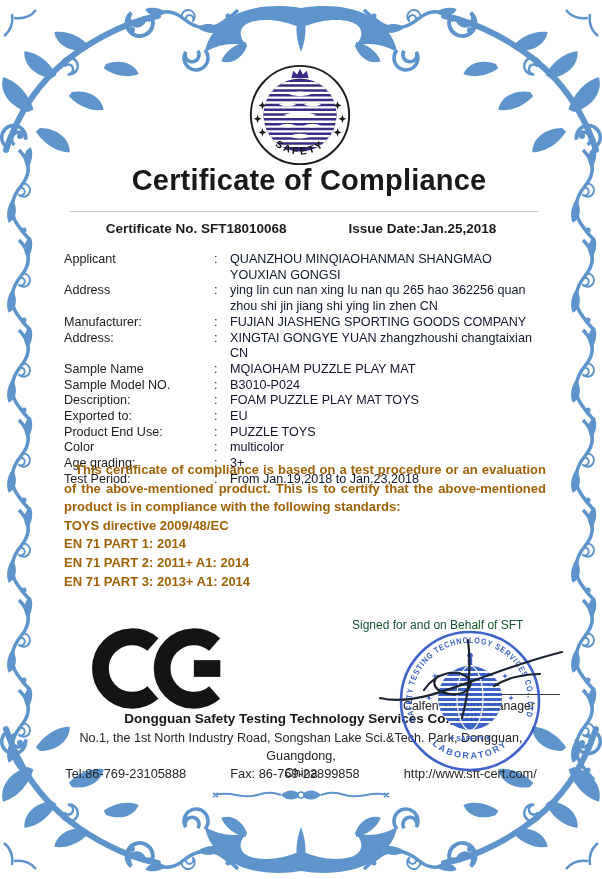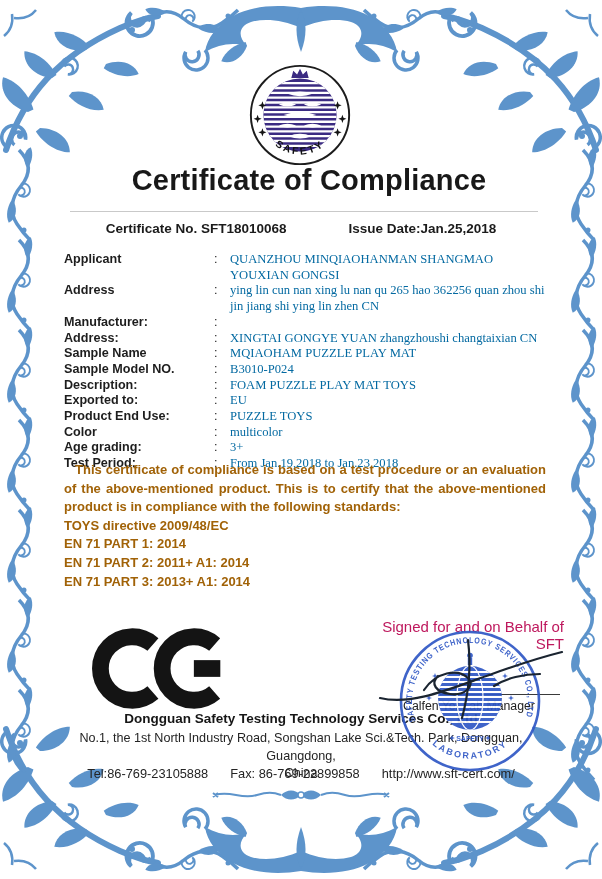--- a/index.html
+++ b/index.html
@@ -7,32 +7,32 @@
         font-family:"Liberation Sans","DejaVu Sans",sans-serif;color:#1d1d1d;}
   .abs{position:absolute;}
   .border-svg{left:0;top:0;width:602px;height:879px;}
   .logo-svg{left:247px;top:62px;width:106px;height:106px;}
   .title{left:0;right:0;top:164px;text-align:center;font-size:29px;font-weight:bold;letter-spacing:.2px;color:#181818;padding-left:16px;}
   .hairline{left:70px;right:64px;top:211px;height:0;border-top:1px solid #c9c9c9;}
   .certrow{left:0;right:0;top:221px;display:flex;justify-content:center;gap:62px;
            font-size:13.5px;font-weight:bold;color:#1b1b1b;}
   .fields{left:64px;top:252px;width:486px;font-size:12.6px;}
   .frow{display:flex;line-height:15.7px;}
-  .flabel{width:150px;font-weight:bold;flex:none;}
+  .flabel{width:150px;font-weight:normal;flex:none;}
   .fcolon{width:16px;flex:none;}
-  .fvalue{flex:1;color:#0369a1;font-family:Liberation Serif, serif;}
+  .fvalue{flex:1;color:#0f172a;}
   .statement{left:64px;top:461px;width:482px;font-size:13px;font-weight:bold;line-height:18.6px;color:#a16207;}
   .statement .para{margin:0;text-align:justify;text-indent:11px;}
   .ce-svg{left:88px;top:620px;width:150px;height:97px;}
-  .signedfor{left:352px;top:618px;width:212px;text-align:right;font-size:15px;color:#be185d;}
+  .signedfor{left:352px;top:618px;width:212px;text-align:left;font-size:12px;color:#14532d;}
   .sigline{left:440px;top:694px;width:120px;border-top:1.5px solid #3a3a3a;}
   .signatory{left:372px;top:699px;width:194px;text-align:center;font-size:12.3px;color:#222;}
   .company{left:0;right:0;top:711px;text-align:center;font-size:13.5px;font-weight:bold;color:#161616;}
   .addr{left:51px;top:730px;width:500px;text-align:center;font-size:12.6px;line-height:17.5px;color:#242424;}
-  .telrow{left:0;right:0;top:766px;display:flex;justify-content:center;gap:22px;font-size:12.8px;color:#242424;}
+  .telrow{left:0;right:0;top:766px;display:flex;justify-content:center;gap:44px;font-size:12.8px;color:#242424;}
   .stamp-svg{left:395px;top:626px;width:150px;height:150px;opacity:.92;z-index:5;}
   .scrawl-svg{left:372px;top:634px;width:200px;height:92px;z-index:6;}
   .flourish-svg{left:211px;top:787px;width:180px;height:16px;}
 </style>
 </head>
 <body>
 
 <div class="page">
 
   <svg class="abs border-svg" viewBox="0 0 602 879" aria-hidden="true">
@@ -147,20 +147,21 @@
         <span class="fvalue">QUANZHOU MINQIAOHANMAN SHANGMAO YOUXIAN GONGSI</span>
       </div>
     <div class="frow">
         <span class="flabel">Address</span>
         <span class="fcolon">:</span>
         <span class="fvalue">ying lin cun nan xing lu nan qu 265 hao 362256 quan zhou shi jin jiang shi ying lin zhen CN</span>
       </div>
     <div class="frow">
         <span class="flabel">Manufacturer:</span>
         <span class="fcolon">:</span>
+        <span class="fvalue">FUJIAN JIASHENG SPORTING GOODS COMPANY</span>
       </div>
     <div class="frow">
         <span class="flabel">Address:</span>
         <span class="fcolon">:</span>
         <span class="fvalue">XINGTAI GONGYE YUAN zhangzhoushi changtaixian CN</span>
       </div>
     <div class="frow">
         <span class="flabel">Sample Name</span>
         <span class="fcolon">:</span>
         <span class="fvalue">MQIAOHAM PUZZLE PLAY MAT</span>

